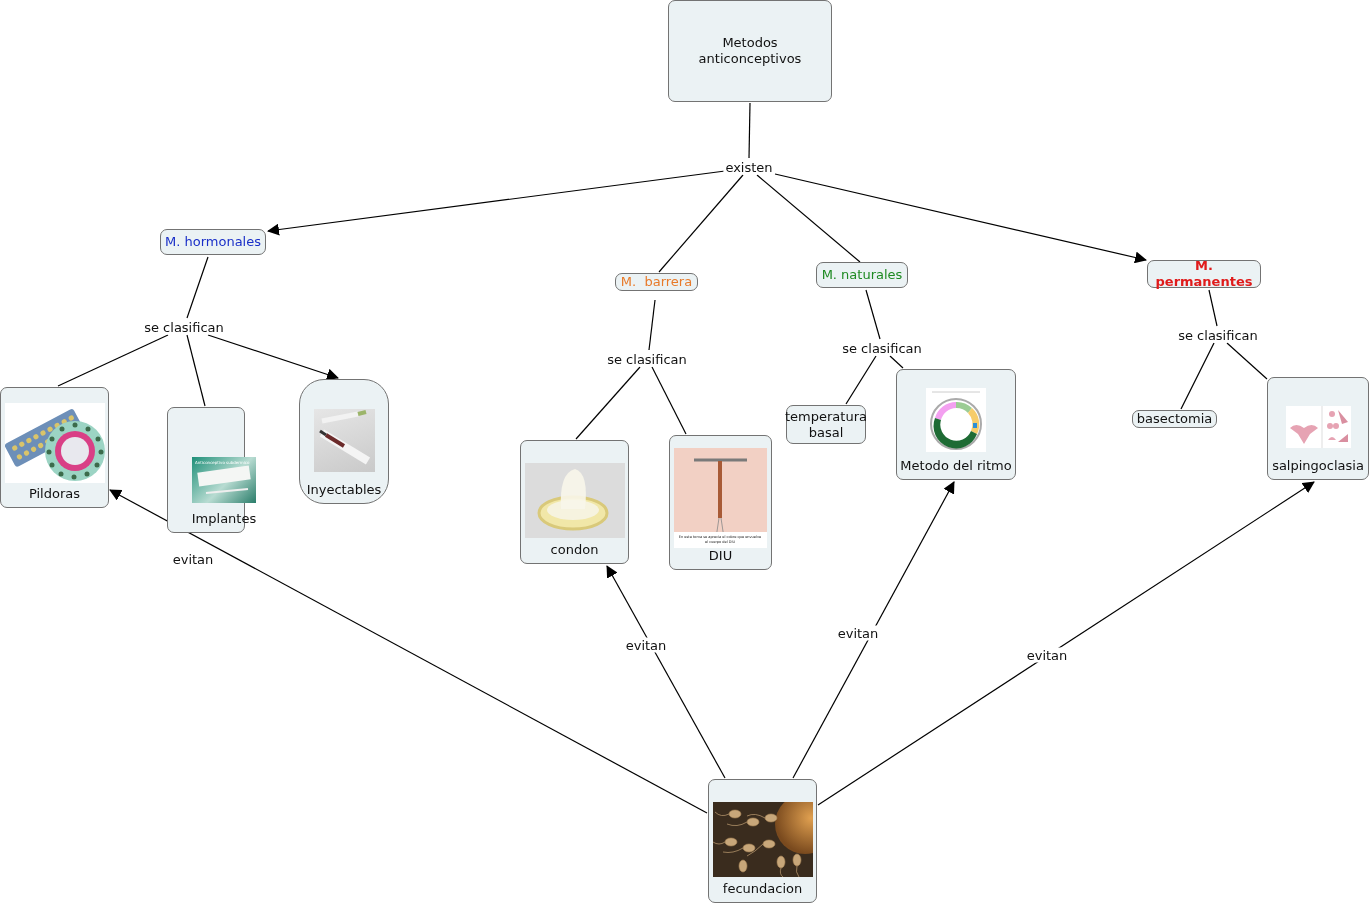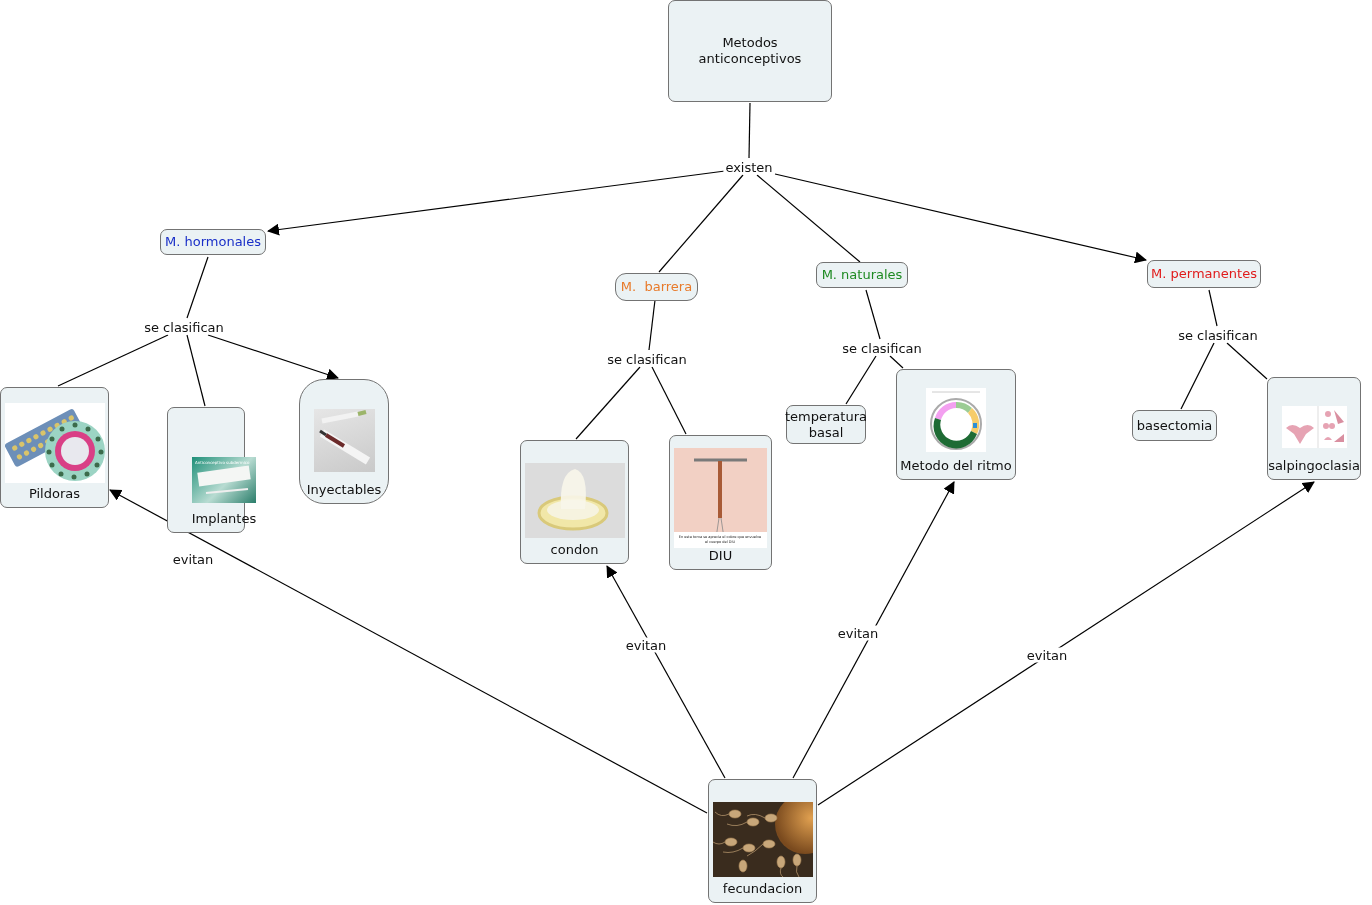--- a/index.html
+++ b/index.html
@@ -6,21 +6,21 @@
   body { width:1372px; height:905px; position:relative; overflow:hidden;
          font-family:"DejaVu Sans", "Liberation Sans", sans-serif; font-size:13px; color:#111; }
   svg#links { position:absolute; left:0; top:0; width:1372px; height:905px; }
   .node { position:absolute; box-sizing:border-box; background:#ebf2f4; border:1px solid #737373;
           border-radius:7px; display:flex; flex-direction:column; align-items:center; justify-content:center;
           text-align:center; line-height:16px; }
   .node .lbl { white-space:pre-line; }
   .imgnode { justify-content:flex-end; padding-bottom:5px; }
   .pic { position:relative; overflow:hidden; margin-bottom:3px; }
   .link-label { position:absolute; background:#fff; padding:0 2px; font-size:13px; line-height:15px; white-space:nowrap; transform:translate(-50%,-50%); }
-  .blue { color:#1a2fc8; } .orange { color:#e87a2a; } .green { color:#1e8a22; } .red { color:#e01b1b; }
+  .blue { color:#1a2fc8; } .orange { color:#e87a2a; } .green { color:#1e8a22; } .red { color:#e01b1b;font-weight:bold; }
 </style>
 </head>
 <body>
 
 <svg id="links">
   <defs>
     <marker id="arr" markerWidth="12" markerHeight="12" refX="11" refY="6" orient="auto" markerUnits="userSpaceOnUse">
       <path d="M0,0 L12,6 L0,12 z" fill="#000"></path>
     </marker>
   </defs>
@@ -65,21 +65,21 @@
 <span class="link-label" style="left:882px;top:348px;">se clasifican</span>
 <span class="link-label" style="left:1218px;top:335px;">se clasifican</span>
 <span class="link-label" style="left:193px;top:559px;">evitan</span>
 <span class="link-label" style="left:646px;top:645px;">evitan</span>
 <span class="link-label" style="left:858px;top:633px;">evitan</span>
 <span class="link-label" style="left:1047px;top:655px;">evitan</span>
 
 <div class="node" style="left:160px;top:229px;width:106px;height:26px;">
   <span class="lbl blue">M. hormonales</span>
 </div>
-<div class="node" style="left:615px;top:273px;width:83px;height:28px;border-radius:11px;">
+<div class="node" style="left:615px;top:273px;width:83px;height:18px;">
   <span class="lbl orange" style="white-space:pre;">M.  barrera</span>
 </div>
 <div class="node" style="left:816px;top:262px;width:92px;height:26px;">
   <span class="lbl green">M. naturales</span>
 </div>
 <div class="node" style="left:1147px;top:260px;width:114px;height:28px;">
   <span class="lbl red">M. permanentes</span>
 </div>
 
 <div class="node imgnode" style="left:0px;top:387px;width:109px;height:121px;">
@@ -191,25 +191,25 @@
       <path d="M30,14 A22,22 0 0 1 46,20 L42,25 A16,16 0 0 0 30,20 Z" fill="#9ccc94"></path>
       <path d="M46,20 A22,22 0 0 1 51,46 L45,43 A16,16 0 0 0 42,25 Z" fill="#f6cc6a"></path>
       <path d="M51,46 A22,22 0 0 1 9,30 L15,32 A16,16 0 0 0 45,43 Z" fill="#1e6b34"></path>
       <rect x="47" y="35" width="4" height="5" fill="#2e8fd6"></rect>
       <line x1="6" y1="4" x2="54" y2="4" stroke="#ccc" stroke-width="1"></line>
     </svg>
   </div>
   <span class="lbl">Metodo del ritmo</span>
 </div>
 
-<div class="node" style="left:1132px;top:410px;width:85px;height:31px;">
+<div class="node" style="left:1132px;top:410px;width:85px;height:18px;">
   <span class="lbl">basectomia</span>
 </div>
 
-<div class="node imgnode" style="left:1267px;top:377px;width:94px;height:103px;">
+<div class="node imgnode" style="left:1267px;top:377px;width:102px;height:103px;">
   <div class="pic" style="width:65px;height:42px;background:#fff;margin-bottom:10px;">
     <svg width="65" height="42">
       <path d="M4,22 Q10,16 18,22 Q26,16 32,22 L24,28 L18,38 L12,28 Z" fill="#e6a3b3"></path>
       <line x1="36" y1="0" x2="36" y2="42" stroke="#ddd" stroke-width="1"></line>
       <circle cx="46" cy="8" r="3" fill="#e6a3b3"></circle>
       <path d="M52,4 L62,16 L56,18 Z" fill="#d98fa0"></path>
       <circle cx="44" cy="20" r="3" fill="#e6a3b3"></circle>
         <circle cx="50" cy="20" r="3" fill="#e6a3b3"></circle>
       <path d="M42,34 Q46,28 50,34" fill="#e6a3b3"></path>
       <path d="M52,36 L62,28 L62,36 Z" fill="#d98fa0"></path>

